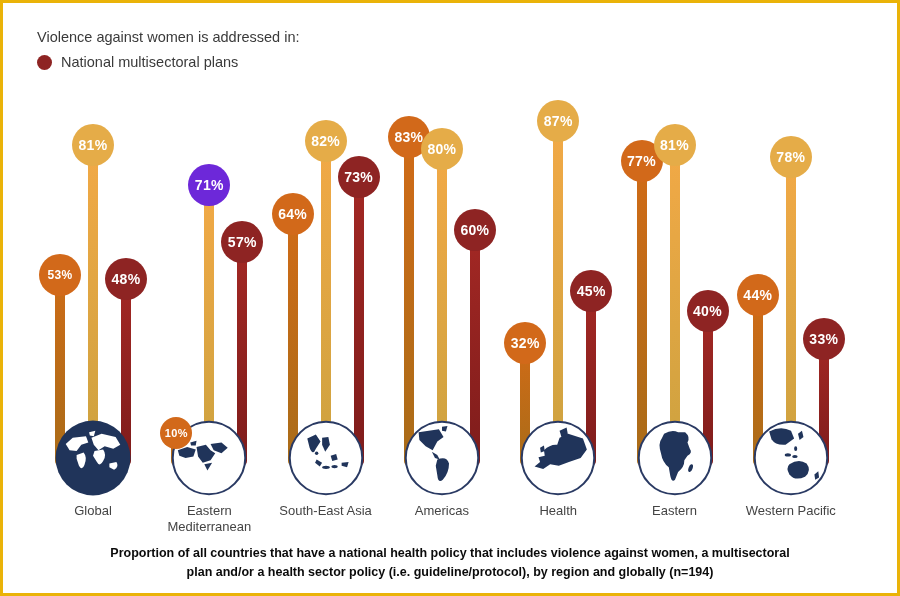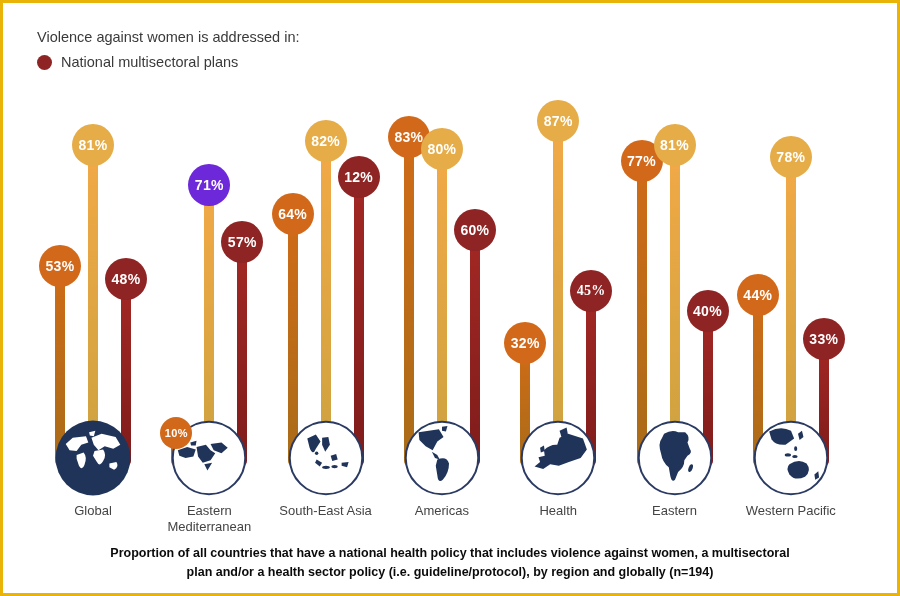--- a/index.html
+++ b/index.html
@@ -34,21 +34,21 @@
         <div class="legend-row">
           <span class="legend-dot" style="background: rgb(142, 36, 35);"></span>
           <span class="legend-label">National multisectoral plans</span>
         </div>
       </div>
   </div>
 
 
   <div id="chart">
       <div class="stick" style="left: 52px; top: 255.35px; height: 207.65px; background: linear-gradient(rgb(208, 107, 23), rgb(169, 108, 24));"></div>
-      <div class="vcircle" style="left: 36px; top: 242px; width: 42px; height: 42px; background: rgb(210, 105, 26); font-size: 14px; text-align: right;">53%</div>
+      <div class="vcircle" style="left: 36px; top: 251px; width: 42px; height: 42px; background: rgb(210, 105, 26); font-size: 12px; text-align: right;">53%</div>
       <div class="stick" style="left: 85px; top: 141.95px; height: 321.05px; background: linear-gradient(rgb(242, 169, 70), rgb(204, 162, 63));"></div>
       <div class="vcircle" style="left: 69px; top: 120.95px; width: 42px; height: 42px; background: rgb(229, 172, 72); font-size: 14px;">81%</div>
       <div class="stick" style="left: 118px; top: 275.6px; height: 187.4px; background: linear-gradient(rgb(163, 40, 36), rgb(126, 28, 27));"></div>
       <div class="vcircle" style="left: 102px; top: 254.6px; width: 42px; height: 42px; background: rgb(142, 36, 35); font-size: 14px;">48%</div>
       <div class="globe" style="left: 51px; top: 416px;">
         <svg viewBox="0 0 100 100" xmlns="http://www.w3.org/2000/svg">
           <circle cx="50" cy="50" r="48" fill="#20345A"></circle>
           <g fill="#fff">
      <path d="M15 32 L24 24 L41 22 L44 30 L35 33 L29 41 L20 40 Z"></path>
      <path d="M45 17 L53 15 L51 22 L46 21 Z"></path>
@@ -82,21 +82,21 @@
    <path d="M44 58 L54 56 L48 66 Z"></path>
           </g>
         </svg>
       </div>
       <div class="rlabel" style="left: 156.3px; top: 500px; width: 100px;">Eastern Mediterranean</div>
       <div class="stick" style="left: 284.6px; top: 210.8px; height: 252.2px; background: linear-gradient(rgb(208, 107, 23), rgb(169, 108, 24));"></div>
       <div class="vcircle" style="left: 268.6px; top: 189.8px; width: 42px; height: 42px; background: rgb(210, 105, 26); font-size: 14px;">64%</div>
       <div class="stick" style="left: 317.6px; top: 137.9px; height: 325.1px; background: linear-gradient(rgb(242, 169, 70), rgb(204, 162, 63));"></div>
       <div class="vcircle" style="left: 301.6px; top: 116.9px; width: 42px; height: 42px; background: rgb(229, 172, 72); font-size: 14px;">82%</div>
       <div class="stick" style="left: 350.6px; top: 174.35px; height: 288.65px; background: linear-gradient(rgb(163, 40, 36), rgb(126, 28, 27));"></div>
-      <div class="vcircle" style="left: 334.6px; top: 153.35px; width: 42px; height: 42px; background: rgb(142, 36, 35); font-size: 14px;">12%</div>
+      <div class="vcircle" style="left: 334.6px; top: 153.35px; width: 42px; height: 42px; background: rgb(142, 36, 35); font-size: 14px;">73%</div>
       <div class="globe" style="left: 283.6px; top: 416px;">
         <svg viewBox="0 0 100 100" xmlns="http://www.w3.org/2000/svg">
           <defs>
             <clipPath id="gc2">
               <circle cx="50" cy="50" r="46"></circle>
             </clipPath>
           </defs>
      <circle cx="50" cy="50" r="46.5" fill="#fff" stroke="#2A3A63" stroke-width="2.6"></circle>
      <g fill="#20345A" clip-path="url(#gc2)">
             <path d="M26 25 L37 20 L43 29 L37 38 Q33 48 29 37 Z"></path>
@@ -132,21 +132,21 @@
    <path d="M44 52 Q56 47 59 57 Q59 69 51 78 Q45 83 44 72 L42 60 Z"></path>
           </g>
         </svg>
       </div>
       <div class="rlabel" style="left: 388.9px; top: 500px; width: 100px;">Americas</div>
       <div class="stick" style="left: 517.2px; top: 340.4px; height: 122.6px; background: linear-gradient(rgb(208, 107, 23), rgb(169, 108, 24));"></div>
       <div class="vcircle" style="left: 501.2px; top: 319.4px; width: 42px; height: 42px; background: rgb(210, 105, 26); font-size: 14px;">32%</div>
       <div class="stick" style="left: 550.2px; top: 117.65px; height: 345.35px; background: linear-gradient(rgb(242, 169, 70), rgb(204, 162, 63));"></div>
       <div class="vcircle" style="left: 534.2px; top: 96.65px; width: 42px; height: 42px; background: rgb(229, 172, 72); font-size: 14px;">87%</div>
       <div class="stick" style="left: 583.2px; top: 287.75px; height: 175.25px; background: linear-gradient(rgb(163, 40, 36), rgb(126, 28, 27));"></div>
-      <div class="vcircle" style="left: 567.2px; top: 266.75px; width: 42px; height: 42px; background: rgb(142, 36, 35); font-size: 14px; font-family: Liberation Serif, serif;">45%</div>
+      <div class="vcircle" style="left: 567.2px; top: 266.75px; width: 42px; height: 42px; background: rgb(142, 36, 35); font-size: 14px;">45%</div>
       <div class="globe" style="left: 516.2px; top: 416px;">
         <svg viewBox="0 0 100 100" xmlns="http://www.w3.org/2000/svg">
           <defs>
             <clipPath id="gc4">
               <circle cx="50" cy="50" r="46"></circle>
             </clipPath>
           </defs>
      <circle cx="50" cy="50" r="46.5" fill="#fff" stroke="#2A3A63" stroke-width="2.6"></circle>
      <g fill="#20345A" clip-path="url(#gc4)">
             <path d="M20 61 L27 55 L25 49 L33 47 L32 40 Q40 32 49 33 L52 24 L63 19 L82 25 L87 39 L79 50 L64 55 L51 60 L40 58 L31 64 Z"></path>

